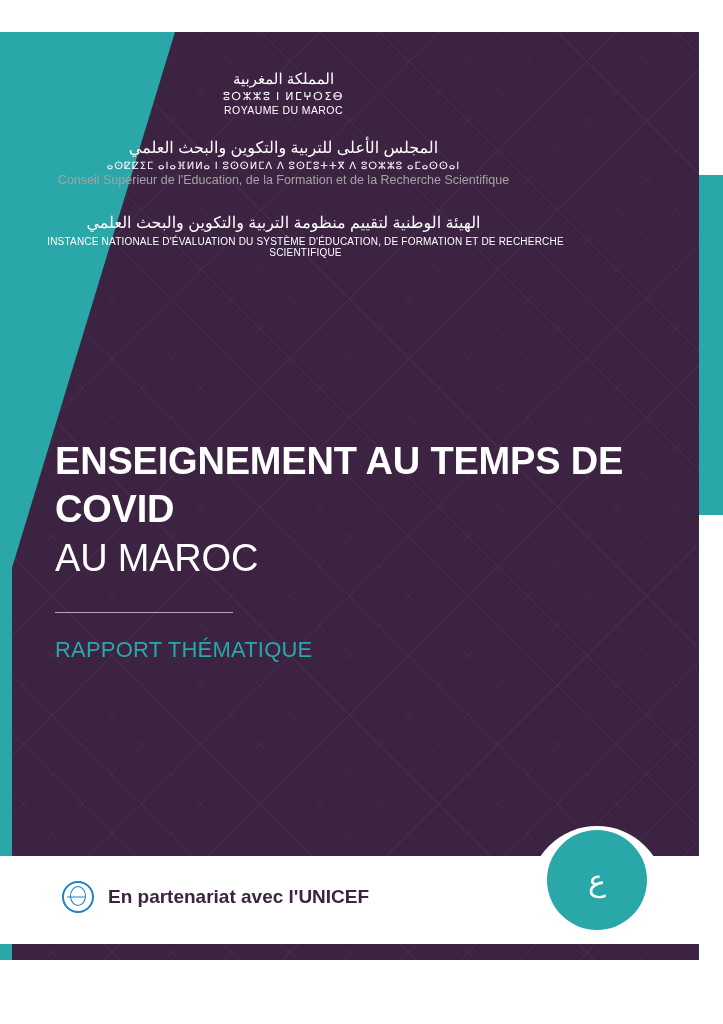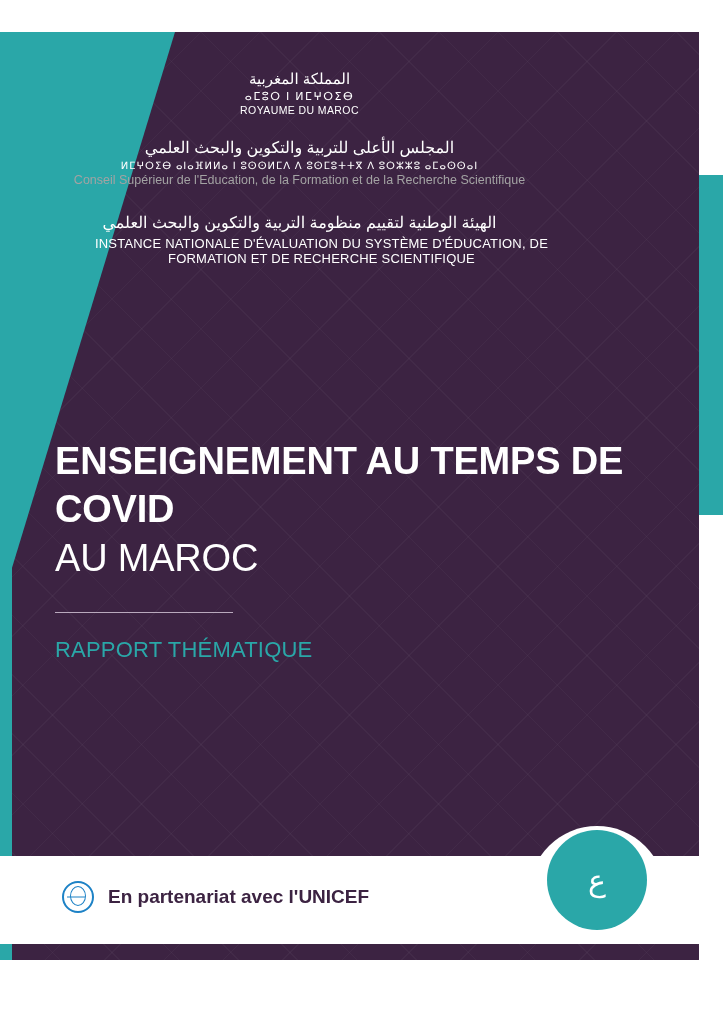--- a/index.html
+++ b/index.html
@@ -71,21 +71,21 @@
     left: 0;
     top: 0;
     width: 12px;
     height: 928px;
     background: #2aa7a8;
   }
 
   
   .header {
     position: absolute;
-    left: 16px;
+    left: 0;
     top: 38px;
     width: 567px;
     text-align: center;
     color: #ffffff;
   }
   .kingdom-ar {
     font-size: 15px;
     letter-spacing: 1px;
     color: #ffffff;
     margin-bottom: 2px;
@@ -123,21 +123,21 @@
     color: #a3a3a3;
     margin-bottom: 26px;
   }
   .instance-ar {
     font-size: 16px;
     color: #ffffff;
     direction: rtl;
     margin-bottom: 4px;
   }
   .instance-fr {
-    font-size: 13px;
+    font-size: 10px;
     letter-spacing: 0.2px;
     color: #ffffff;
     padding-left: 44px;
   }
 
   
   .title-block {
     position: absolute;
     left: 55px;
     top: 405px;
@@ -257,25 +257,25 @@
   <div class="right-teal-tab"></div>
 
   <div class="cover">
 
     <div class="pattern"></div>
     <div class="teal-wedge"></div>
     <div class="teal-left-strip"></div>
 
     <div class="header">
       <div class="kingdom-ar">المملكة المغربية</div>
-      <div class="kingdom-tif">ⴰⵎⵓⵔ ⵏ ⵍⵎⵖⵔⵉⴱ</div>
+      <div class="kingdom-tif">ⵓⵔⵣⵣⵓ ⵏ ⵍⵎⵖⵔⵉⴱ</div>
       <div class="kingdom-fr">ROYAUME DU MAROC</div>
 
       <div class="council-ar">المجلس الأعلى للتربية والتكوين والبحث العلمي</div>
-      <div class="council-tif">ⵍⵎⵖⵔⵉⴱ ⴰⵏⴰⴼⵍⵍⴰ ⵏ ⵓⵙⵙⵍⵎⴷ ⴷ ⵓⵙⵎⵓⵜⵜⴳ ⴷ ⵓⵔⵣⵣⵓ ⴰⵎⴰⵙⵙⴰⵏ</div>
+      <div class="council-tif">ⴰⵙⵇⵇⵉⵎ ⴰⵏⴰⴼⵍⵍⴰ ⵏ ⵓⵙⵙⵍⵎⴷ ⴷ ⵓⵙⵎⵓⵜⵜⴳ ⴷ ⵓⵔⵣⵣⵓ ⴰⵎⴰⵙⵙⴰⵏ</div>
       <div class="council-fr">Conseil Supérieur de l'Education, de la Formation et de la Recherche Scientifique</div>
 
       <div class="instance-ar">الهيئة الوطنية لتقييم منظومة التربية والتكوين والبحث العلمي</div>
       <div class="instance-fr">INSTANCE NATIONALE D'ÉVALUATION DU SYSTÈME D'ÉDUCATION, DE FORMATION ET DE RECHERCHE SCIENTIFIQUE</div>
     </div>
 
     <div class="title-block">
       <h1 class="main-title">
         <span>ENSEIGNEMENT AU TEMPS DE COVID</span>
         <span class="line2">AU MAROC</span>

